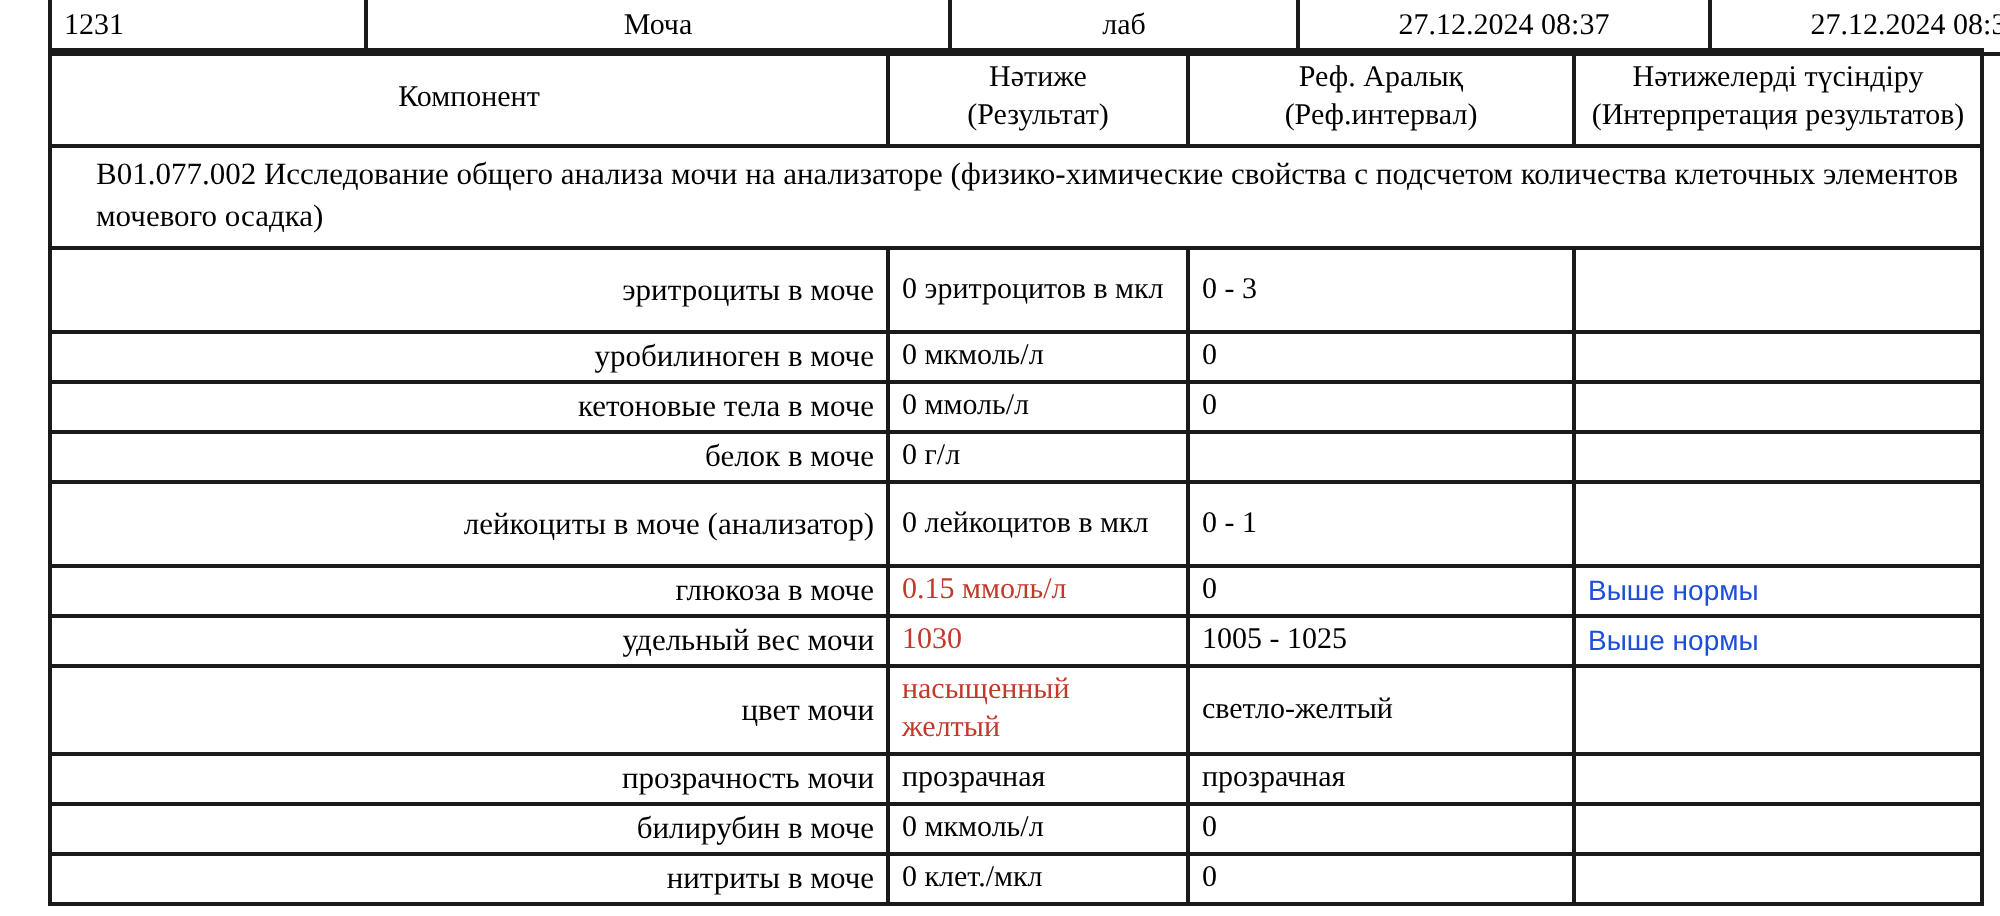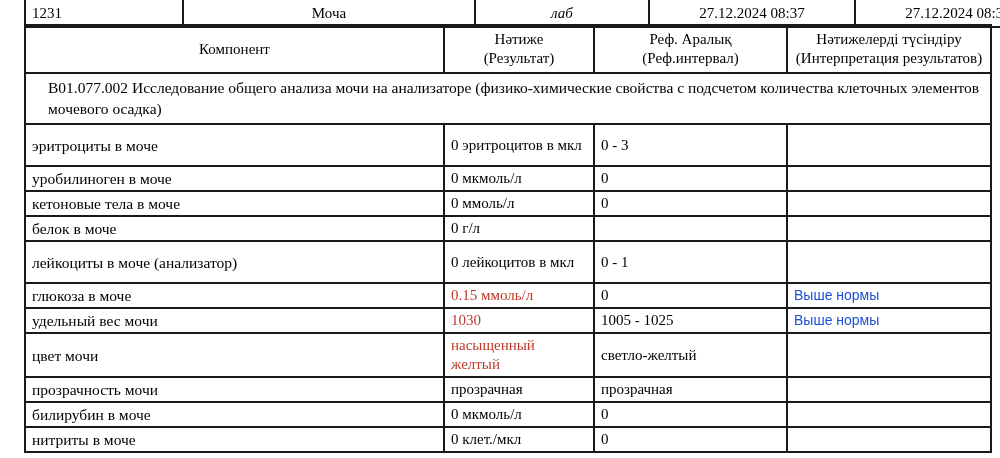--- a/index.html
+++ b/index.html
@@ -39,21 +39,21 @@
     height: 24px;
     font-size: 15px;
     line-height: 17px;
     padding: 1px 6px;
     vertical-align: middle;
     white-space: nowrap;
     overflow: hidden;
   }
   .ts-id      { text-align: left;   width: 144px; }
   .ts-sample  { text-align: center; width: 278px; }
-  .ts-lab     { text-align: center; width: 160px; font-style: italic; }
+  .ts-lab     { text-align: center; width: 160px; }
   .ts-date1   { text-align: center; width: 192px; border-radius: 11px; }
   .ts-date2   { text-align: center; width: 192px; }
 
   
   .restable {
     position: absolute;
     left: 24px;
     top: 24px;
     width: 966px;
     border-collapse: collapse;
@@ -83,21 +83,21 @@
   thead th .l2 { display: block; }
 
   td.titlecell {
     text-align: left;
     font-size: 15.5px;
     line-height: 21px;
     padding: 3px 6px 4px 22px;
   }
 
   td.comp {
-    text-align: left;
+    text-align: right;
     font-size: 15.5px;
   }
   td.res, td.ref, td.interp {
   }
   td.res  { font-size: 15px; }
   td.ref  { font-size: 15px; }
   td.interp {
     font-size: 14px;
     font-family: "Liberation Sans", "DejaVu Sans", sans-serif;
   }

